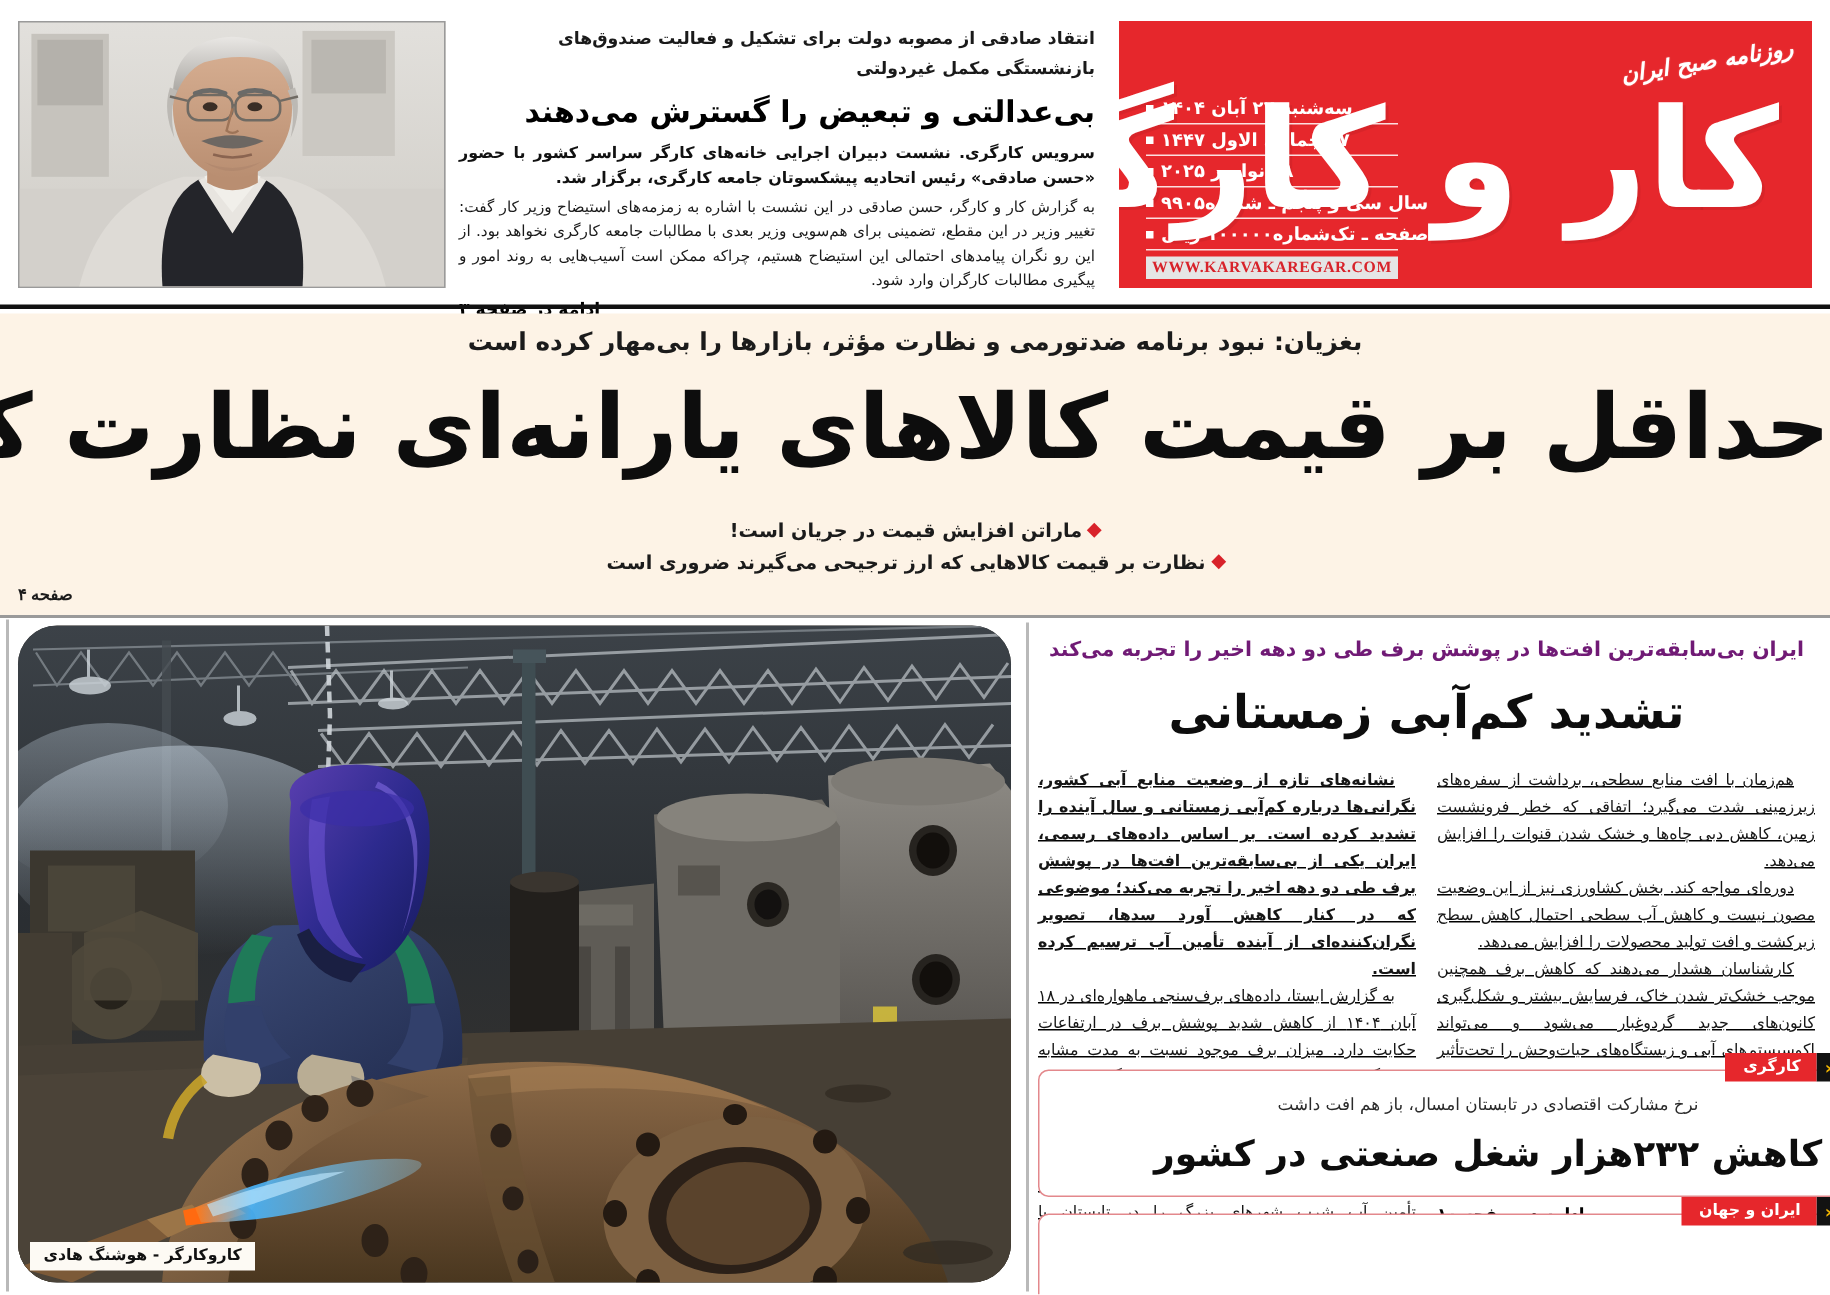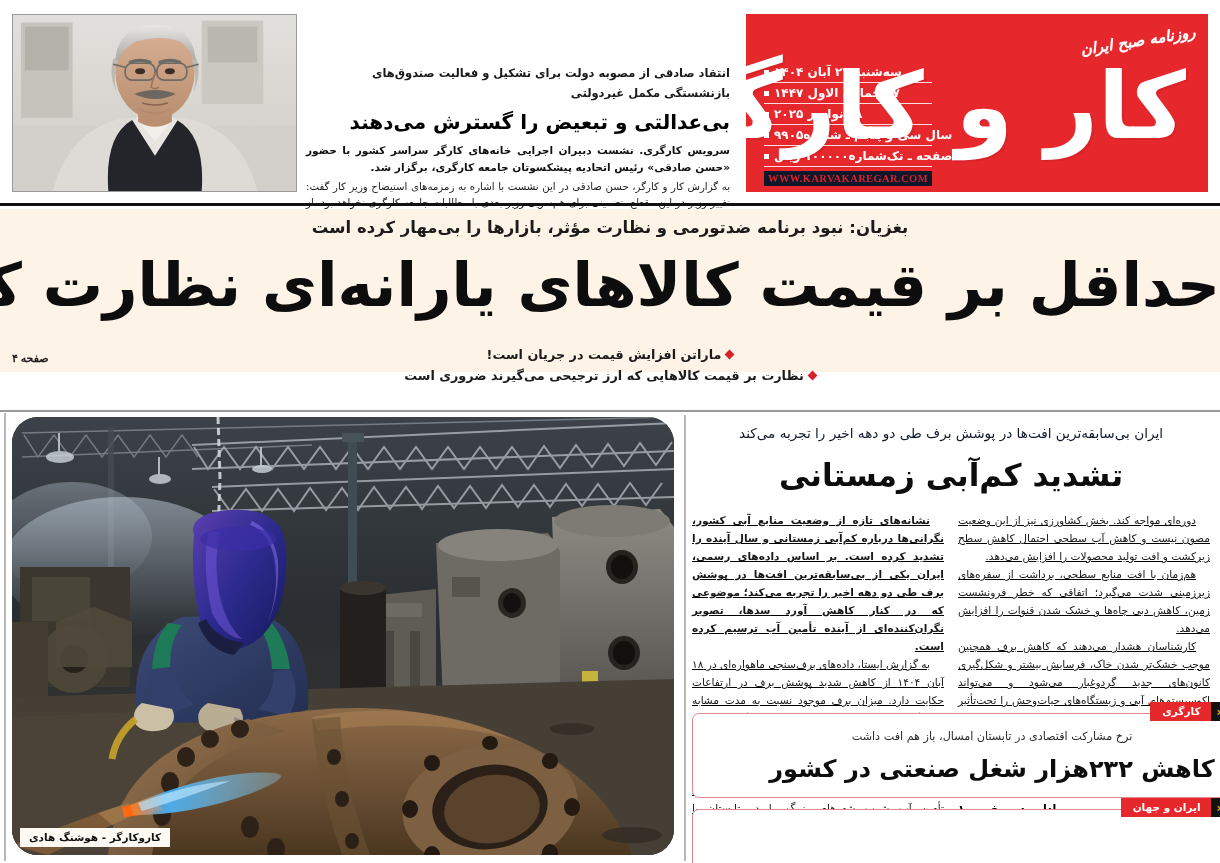--- a/index.html
+++ b/index.html
@@ -85,21 +85,21 @@
   }
   .mi-row:last-of-type { border-bottom: none; }
   .mi-bullet {
     width: 5px; height: 5px;
     background: #fff;
     flex: 0 0 auto;
   }
   .mi-text { flex: 0 0 auto; }
   .masthead-url {
     margin-top: 4px;
-    background: #0f172a;
+    background: #e5e5e5;
     color: #d8222a;
     font-size: 10.5px;
     font-weight: 700;
     letter-spacing: .4px;
     text-align: center;
     padding: 2px 3px;
     direction: ltr;
     font-family: "Liberation Serif", "DejaVu Serif", serif;
   }
 
@@ -114,21 +114,20 @@
   }
   .lead-photo svg { display: block; width: 100%; height: 100%; }
 
   .lead-text {
     position: absolute;
     top: 16px; left: 306px;
     width: 424px; height: 178px;
     text-align: right;
     direction: rtl;
     color: #111;
-    margin-top: 48px;
   }
   .lead-kicker {
     font-size: 11.5px;
     line-height: 1.72;
     color: #1a1a1a;
     font-weight: 600;
     padding-left: 18px;
   }
   .lead-head {
     font-size: 20px;
@@ -164,21 +163,21 @@
   .rule-thick {
     position: absolute;
     left: 0; width: 1220px;
     height: 3px; background: #111;
   }
 
   
   .band {
     position: absolute;
     top: 209px; left: 0;
-    width: 1220px; height: 163px;
+    width: 1220px; height: 201px;
     background: #fdf3e6;
     direction: rtl;
   }
   .band-kicker {
     position: absolute;
     top: 9px; right: 0; left: 0;
     text-align: center;
     font-size: 16.5px;
     font-weight: 700;
     color: #1b1b1b;
@@ -273,22 +272,22 @@
   
   .rcol {
     position: absolute;
     top: 0; left: 692px;
     width: 518px; height: 450px;
     direction: rtl;
     text-align: right;
   }
   .rcol-kicker {
     font-size: 13.6px;
-    font-weight: 400;
-    color: #0f172a;
+    font-weight: 700;
+    color: #701a75;
     text-align: center;
     margin-top: 12px;
     letter-spacing: -.2px;
     white-space: nowrap;
   }
   .rcol-headline {
     font-size: 31px;
     font-weight: 700;
     color: #0d0d0d;
     text-align: center;
@@ -754,22 +753,22 @@
       <div class="rcol-kicker">ایران بی‌سابقه‌ترین افت‌ها در پوشش برف طی دو دهه اخیر را تجربه می‌کند</div>
       <div class="rcol-headline">تشدید کم‌آبی زمستانی</div>
 
       <div class="rcol-cols">
         <div class="rc">
           <p class="bold">نشانه‌های تازه از وضعیت منابع آبی کشور، نگرانی‌ها درباره کم‌آبی زمستانی و سال آینده را تشدید کرده است. بر اساس داده‌های رسمی، ایران یکی از بی‌سابقه‌ترین افت‌ها در پوشش برف طی دو دهه اخیر را تجربه می‌کند؛ موضوعی که در کنار کاهش آورد سدها، تصویر نگران‌کننده‌ای از آینده تأمین آب ترسیم کرده است.</p>
           <p>به گزارش ایستا، داده‌های برف‌سنجی ماهواره‌ای در ۱۸ آبان ۱۴۰۴ از کاهش شدید پوشش برف در ارتفاعات حکایت دارد. میزان برف موجود نسبت به مدت مشابه سال گذشته ۹۸.۶ درصد و در مقایسه با میانگین ۲۰ سال گذشته ۹۹.۸ درصد کمتر شده است؛ رقمی که کارشناسان آن را «افت بی‌سابقه» می‌دانند.</p>
           <p>این در حالی است که کاهش برف مستقیما باعث افت آورد سدها و رودخانه‌ها می‌شود و این موضوع می‌تواند تأمین آب شرب شهرهای بزرگ را در تابستان با محدودیت، افت فشار و حتی قطعی</p>
         </div>
         <div class="rc">
+          <p>هم‌زمان با افت منابع سطحی، برداشت از سفره‌های زیرزمینی شدت می‌گیرد؛ اتفاقی که خطر فرونشست زمین، کاهش دبی چاه‌ها و خشک شدن قنوات را افزایش می‌دهد.</p>
           <p>دوره‌ای مواجه کند. بخش کشاورزی نیز از این وضعیت مصون نیست و کاهش آب سطحی احتمال کاهش سطح زیرکشت و افت تولید محصولات را افزایش می‌دهد.</p>
-          <p>هم‌زمان با افت منابع سطحی، برداشت از سفره‌های زیرزمینی شدت می‌گیرد؛ اتفاقی که خطر فرونشست زمین، کاهش دبی چاه‌ها و خشک شدن قنوات را افزایش می‌دهد.</p>
           <p>کارشناسان هشدار می‌دهند که کاهش برف همچنین موجب خشک‌تر شدن خاک، فرسایش بیشتر و شکل‌گیری کانون‌های جدید گردوغبار می‌شود و می‌تواند اکوسیستم‌های آبی و زیستگاه‌های حیات‌وحش را تحت‌تأثیر قرار دهد.</p>
           <p>همچنین کاهش ذخایر برفی، پایداری منابع آب را به‌شدت کاهش می‌دهد و در صورت تداوم، احتمال بروز تنش‌های آبی، محدودیت‌های توسعه و جابه‌جایی جمعیت در برخی مناطق کشور وجود خواهد داشت.</p>
           <div class="rcol-cont">ادامه در صفحه ۱۰</div>
         </div>
       </div>
 
       <div class="teaser teaser-1">
         <div class="tab">
           <span class="tab-red">کارگری</span>
           <span class="tab-chev">«</span>

